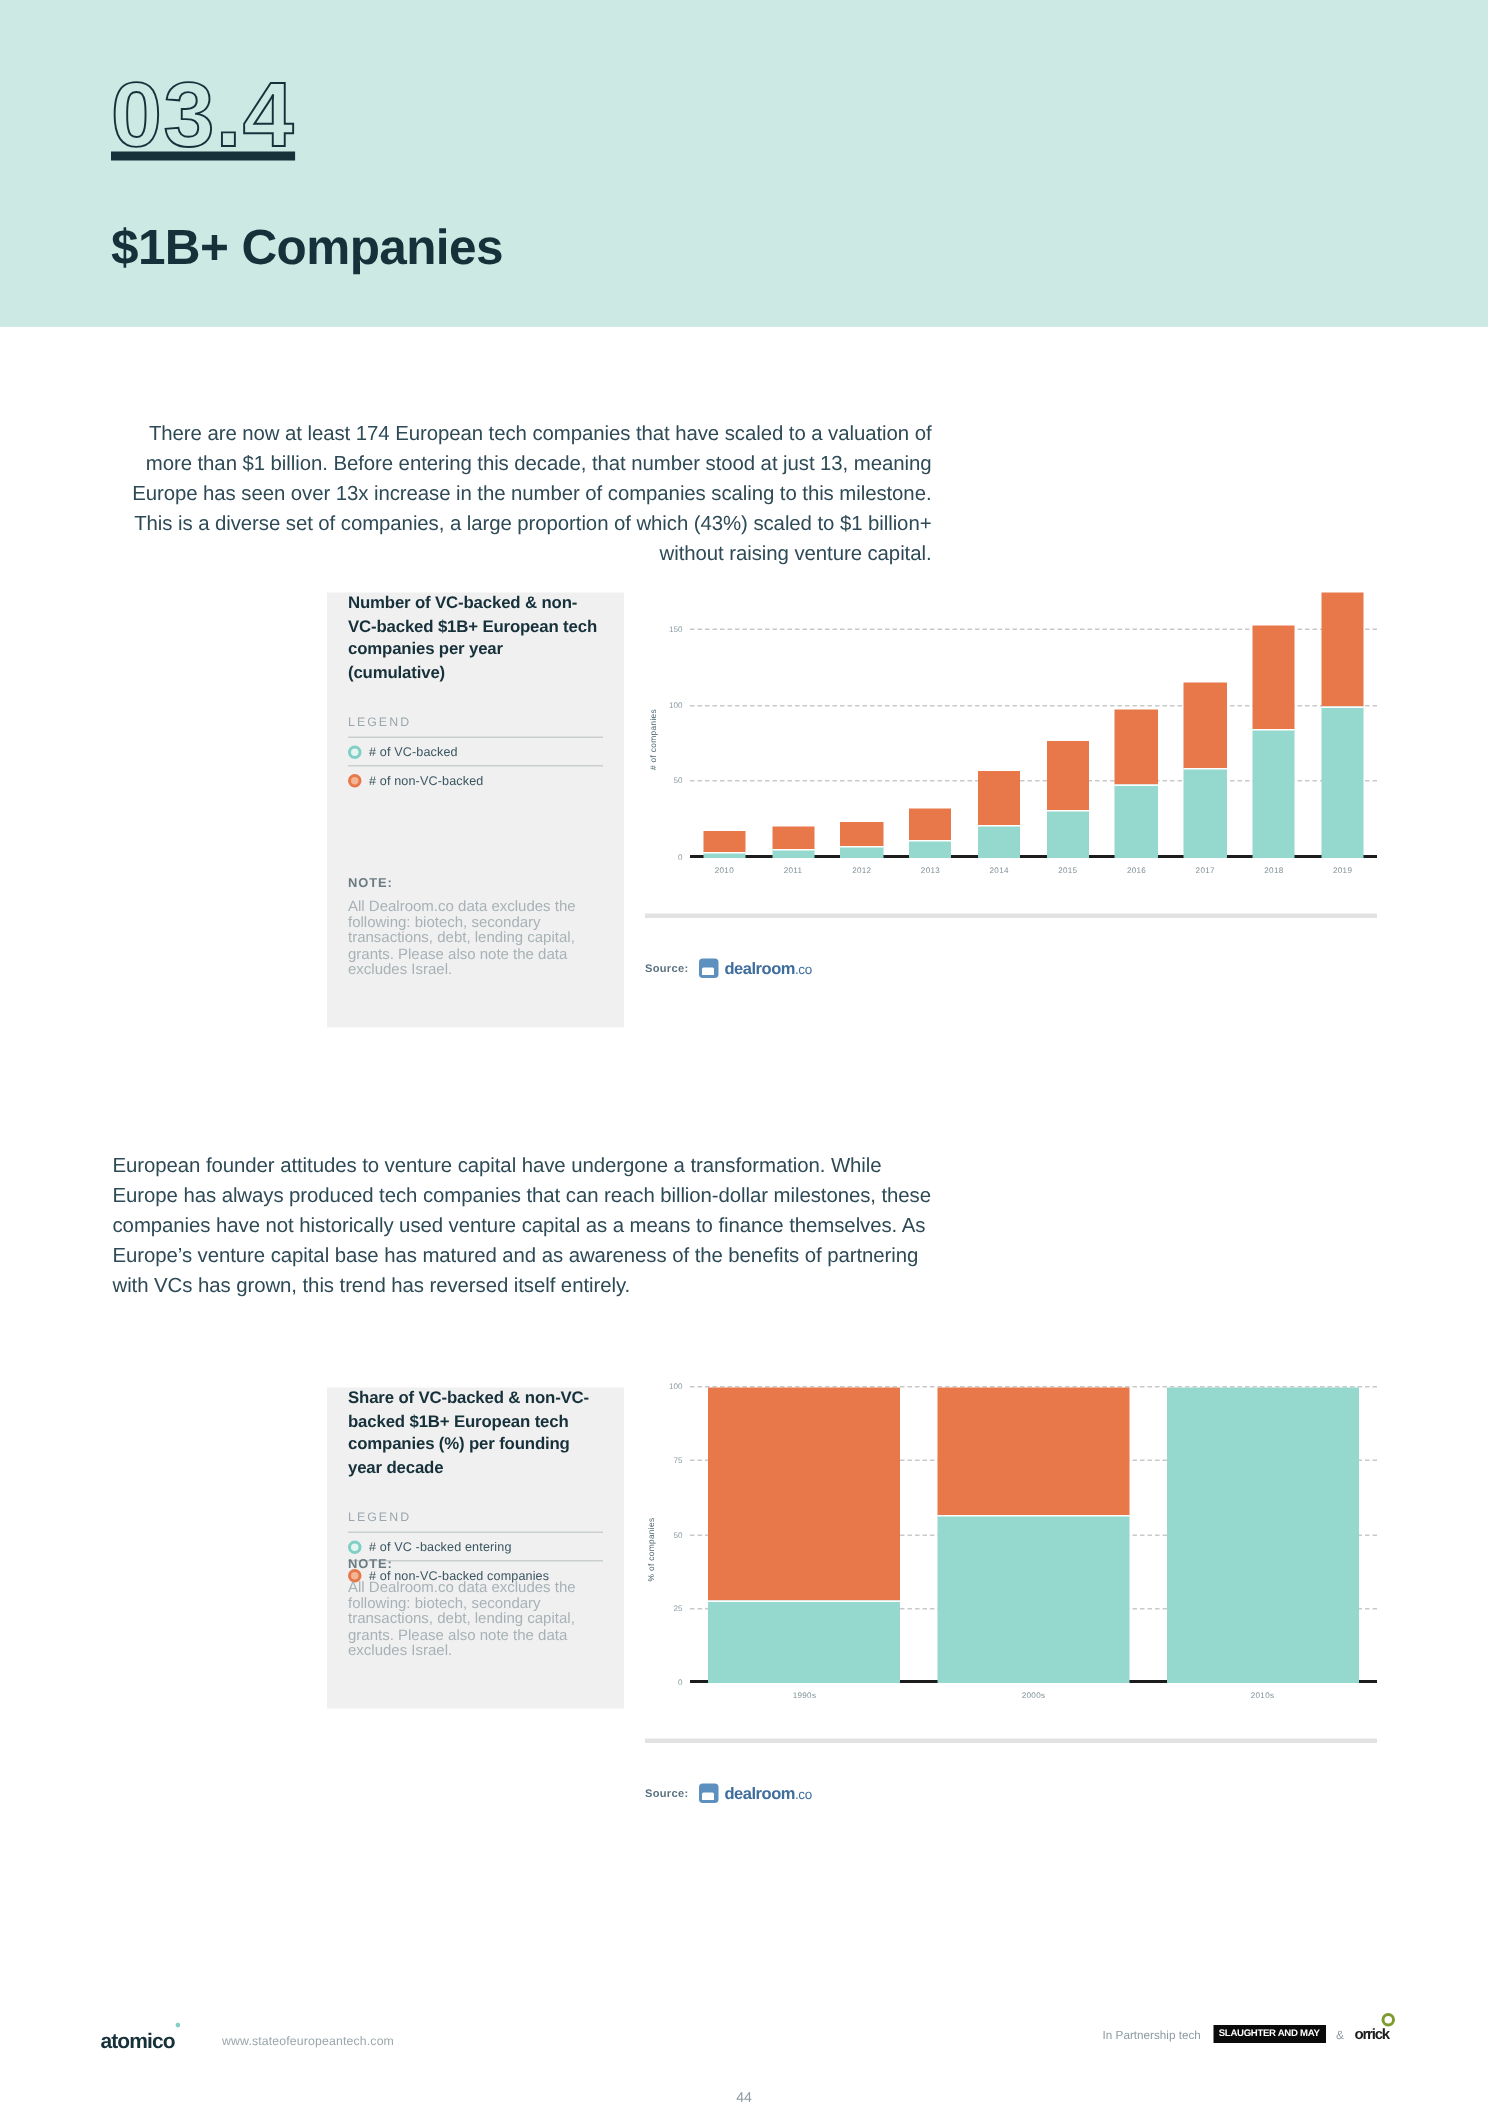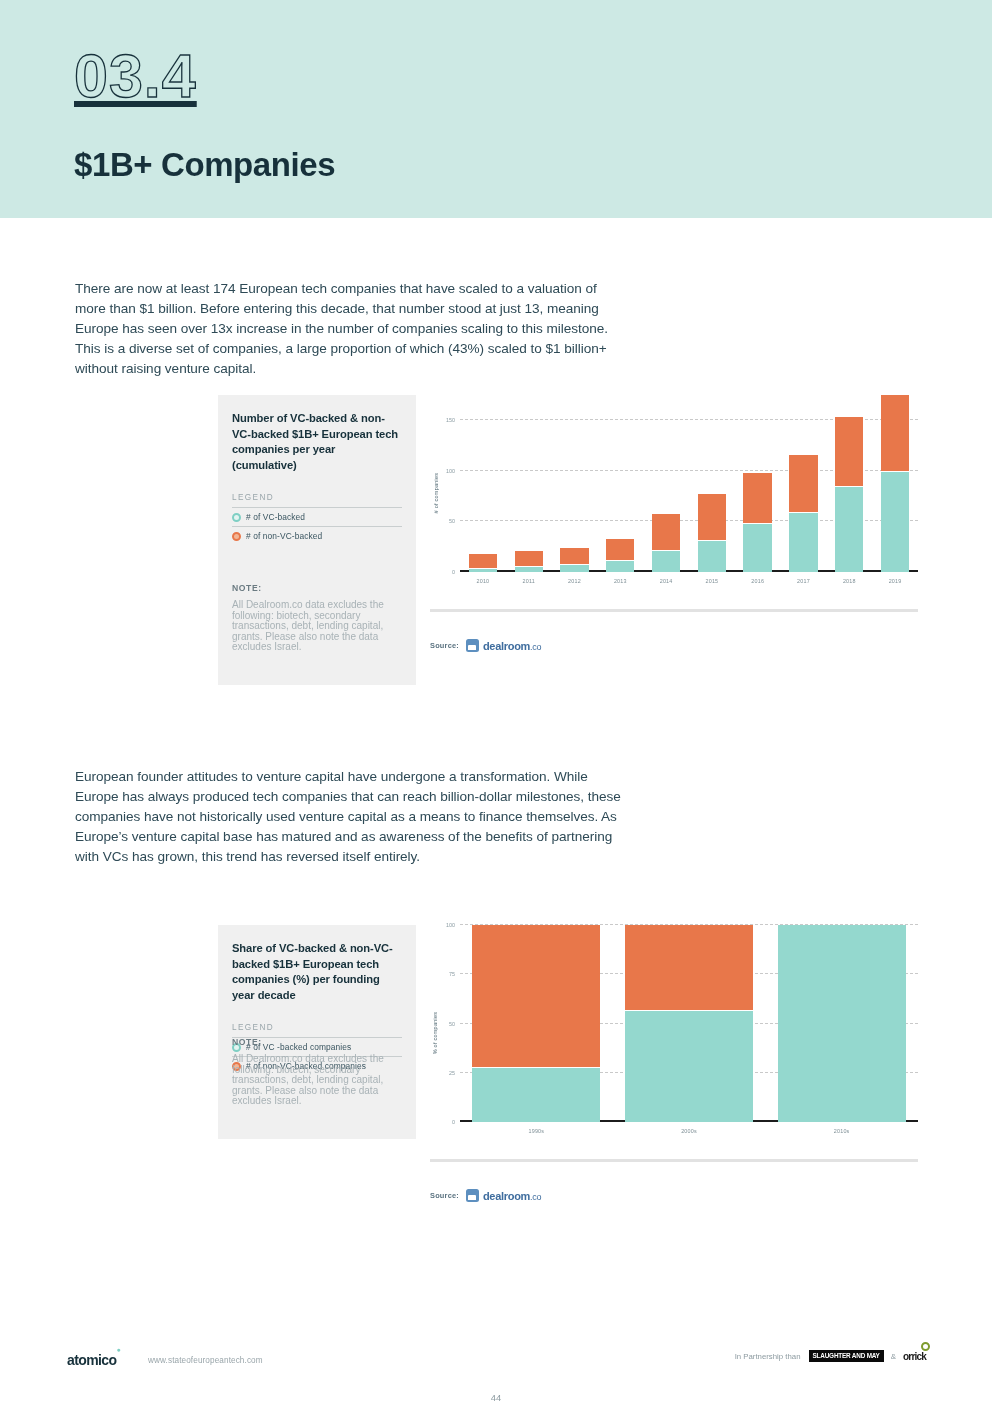--- a/index.html
+++ b/index.html
@@ -32,32 +32,32 @@
     font-size:33px; font-weight:700; letter-spacing:-0.4px;
     color:#17313B; line-height:1.15;
   }
 
   
   .para {
     position:absolute; left:75px; width:546px;
     font-size:13.6px; line-height:20.2px; color:#2E4A56;
     letter-spacing:-0.05px;
   }
-  #para1 { top:265px; }
+  #para1 { top:265px;text-align:right; }
   #para2 { top:753px; }
 
   
   .figure { position:absolute; left:218px; width:700px; }
   #figure1 { top:395px; }
   #figure2 { top:925px; }
 
   .legend-panel {
     position:absolute; left:0; top:0;
     width:198px; background:#F0F0F0;
-    padding:16px 14px 14px 14px;
+    padding:0 14px 14px 14px;
   }
   #figure1 .legend-panel { height:290px; }
   #figure2 .legend-panel { height:214px; }
 
   .fig-title {
     font-size:11.2px; font-weight:700; line-height:15.5px;
     color:#17313B; letter-spacing:-0.1px;
     margin:0 0 20px 0;
   }
   .legend-head {
@@ -330,21 +330,21 @@
 <p class="para" id="para2">European founder attitudes to venture capital have undergone a transformation. While Europe has always produced tech companies that can reach billion-dollar milestones, these companies have not historically used venture capital as a means to finance themselves. As Europe’s venture capital base has matured and as awareness of the benefits of partnering with VCs has grown, this trend has reversed itself entirely.</p>
 
 <div class="figure" id="figure2">
 
   <div class="legend-panel">
     <div class="fig-title">Share of VC-backed &amp; non-VC-backed $1B+ European tech companies (%) per founding year decade</div>
     <div class="legend-head">LEGEND</div>
 
     <div class="legend-row">
       <span class="legend-dot"></span>
-      <span># of VC -backed companies</span>
+      <span># of VC -backed entering</span>
     </div>
     <div class="legend-row">
       <span class="legend-dot orange"></span>
       <span># of non-VC-backed companies</span>
     </div>
 
     <div class="note-block">
       <div class="note-head">NOTE:</div>
       <div class="note-text">All Dealroom.co data excludes the following: biotech, secondary transactions, debt, lending capital, grants. Please also note the data excludes Israel.</div>
     </div>
@@ -403,18 +403,18 @@
       <span class="dealroom-word"><b>dealroom</b><span>.co</span></span>
     </div>
   </div>
 </div>
 
 <div class="footer">
   <div class="footer-logo"><span>atomico</span><sup>●</sup></div>
   <div class="footer-url">www.stateofeuropeantech.com</div>
   <div class="footer-page">44</div>
   <div class="footer-partners">
-    <span class="partner-label">In Partnership than</span>
+    <span class="partner-label">In Partnership tech</span>
     <span class="partner-slaughter">SLAUGHTER AND MAY</span>
     <span class="partner-amp">&amp;</span>
     <span class="partner-orrick"><span>orrick</span><span class="orrick-ring"></span></span>
   </div>
 </div>
 
 </body></html>

